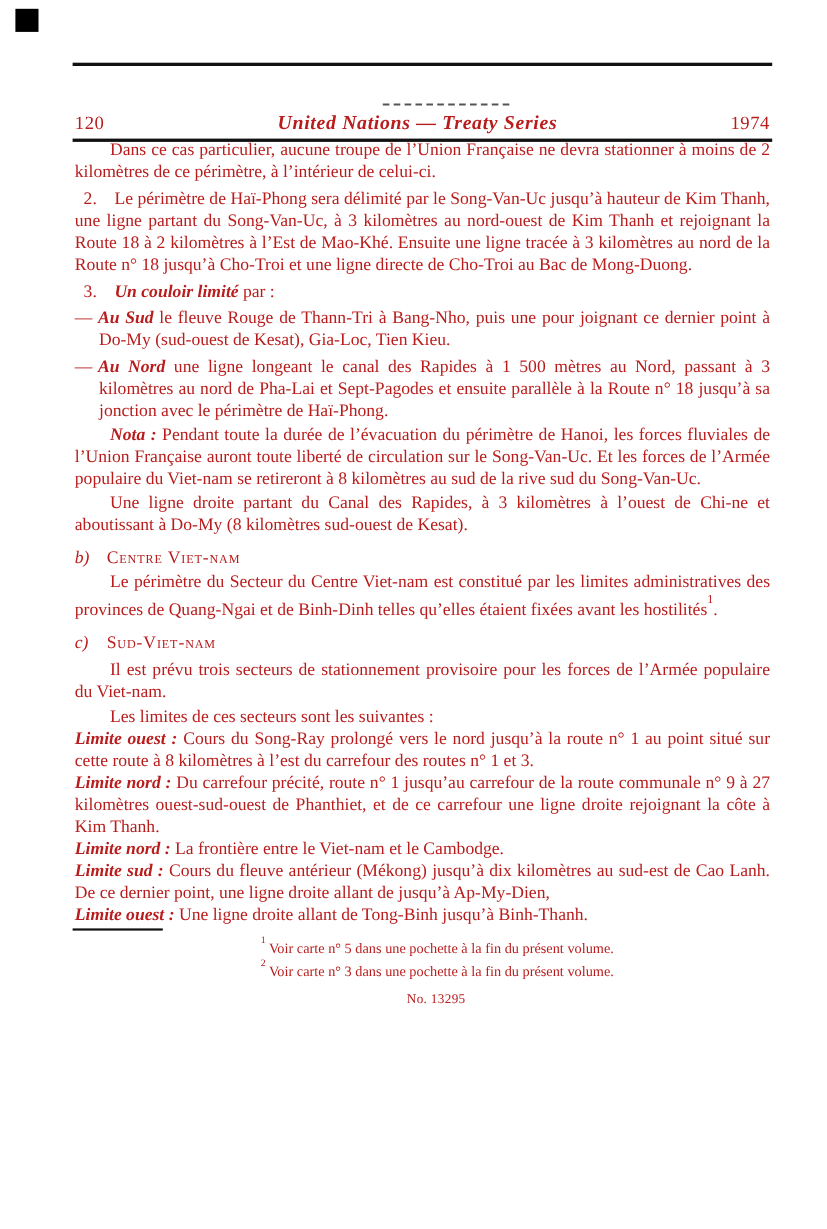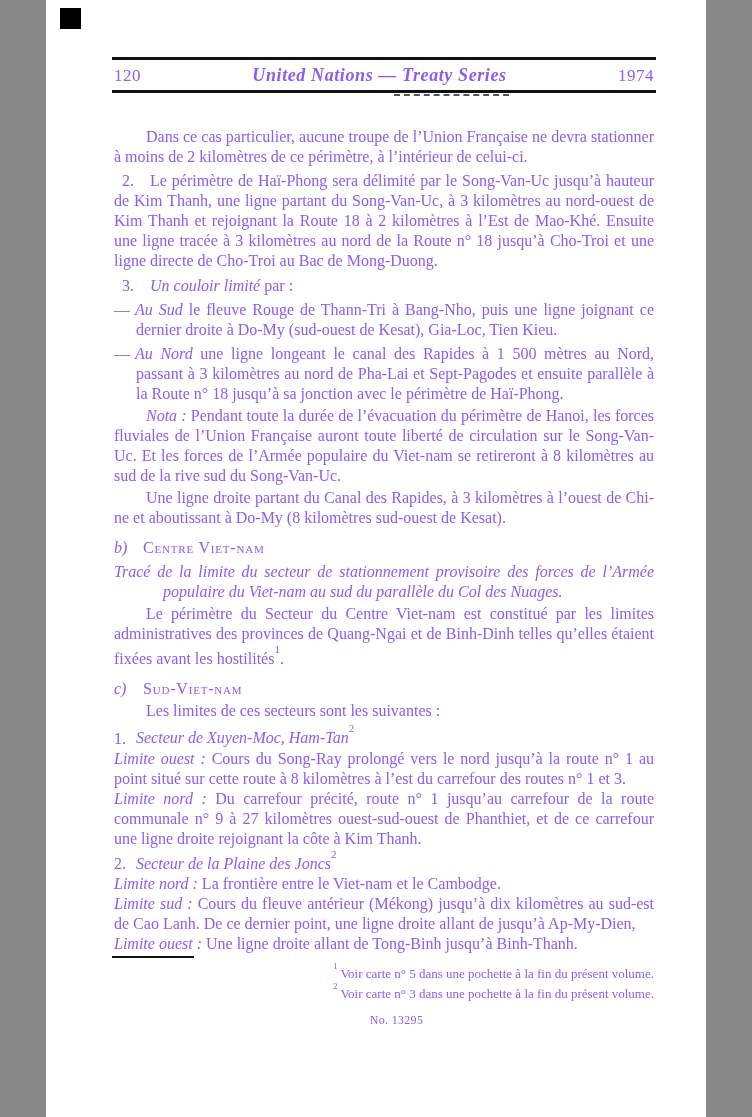--- a/index.html
+++ b/index.html
@@ -1,41 +1,41 @@
 <!DOCTYPE html>
 <html><head>
 <meta charset="utf-8">
 <style>
   html,body { margin:0; padding:0; }
   body { background:#888; }
   .page {
     position:relative;
-    width:660px; height:1117px;
+    width:752px; height:1117px;
     background:#ffffff;
-    color:#8b5cf6;
+    color:#b91c1c;
     font-family:"Liberation Serif","DejaVu Serif",serif;
     overflow:hidden;
     margin:0 auto;
   }
   .corner-square {
     position:absolute; left:14px; top:8px;
     width:21px; height:21px; background:#000;
   }
   .header {
     position:absolute; left:66px; right:50px; top:57px;
     border-top:3px solid #111;
     border-bottom:3px solid #111;
     padding:5px 2px 4px 2px;
     display:flex; align-items:baseline; justify-content:space-between;
   }
   .header .pgnum, .header .year { font-size:17px; letter-spacing:0.5px; }
   .header .jtitle {
     font-size:18px; font-style:italic; font-weight:bold;
     letter-spacing:0.6px;
-    flex:1; text-align:center;
+    flex:1; text-align:center;margin-top:36px;
   }
   .header-underdash {
     position:absolute; left:348px; top:94px; width:115px;
     border-top:2px dashed #2a2a2a; opacity:.8;
   }
   .content {
     position:absolute; top:98px; left:68px; right:52px;
     padding-top:29px;
     font-size:16px; line-height:20px;
     text-align:justify;
@@ -45,38 +45,38 @@
   .mt2{margin-top:2px!important;}
   .mt4{margin-top:4px!important;} .mt5{margin-top:5px!important;}
   .mt6{margin-top:6px!important;}
   .mt10{margin-top:10px!important;}
   .numpar { text-indent:8px; }
   .pnum { margin-right:16px; }
   .hang {
     margin-left:-22px; padding-left:22px; text-indent:-22px;
   }
   .dash { margin-right:5px; }
-  .ital { font-style:italic; }
+  .ital { font-style:italic;font-weight:bold; }
   .sechead { margin-left:-22px; text-align:left; }
   .seclabel { display:inline-block; width:29px; font-style:italic; }
   .sc { font-variant:small-caps; letter-spacing:0.8px; }
   .trace {
     margin-left:-22px; padding-left:49px; text-indent:-49px;
     font-style:italic;
   }
   .fullital { margin-left:-22px; font-style:italic; text-align:left; }
   .sect-title { margin-left:-22px; text-align:left; }
   .snum { display:inline-block; width:22px; }
   .sect-body { margin-left:22px; }
   .sup { font-size:11px; position:relative; top:-5px; }
   .fn-rule {
     margin-left:-2px; margin-top:2px;
     width:82px; border-top:2px solid #111; height:0;
   }
-  .footnotes { margin-left:27px; margin-top:4px; font-size:13px; line-height:17px; text-align:right;font-family:Liberation Serif, serif; }
+  .footnotes { margin-left:27px; margin-top:4px; font-size:13px; line-height:17px; text-align:center;font-family:Liberation Serif, serif; }
   .footnote .sup { font-size:9px; top:-4px; margin-right:3px; }
   .docnum { margin-left:25px; margin-top:7px; font-size:12px; letter-spacing:0.3px; text-align:center; }
 </style>
 </head>
 <body>
 
 <div class="page">
 
   <div class="corner-square"></div>
 
@@ -88,48 +88,46 @@
   <div class="header-underdash"></div>
 
   <div class="content">
 
     <p class="indent">Dans ce cas particulier, aucune troupe de l’Union Française ne devra stationner à moins de 2 kilomètres de ce périmètre, à l’intérieur de celui-ci.</p>
 
     <p class="numpar mt4"><span class="pnum">2.</span><span>Le périmètre de Haï-Phong sera délimité par le Song-Van-Uc jusqu’à hauteur de Kim Thanh, une ligne partant du Song-Van-Uc, à 3 kilomètres au nord-ouest de Kim Thanh et rejoignant la Route 18 à 2 kilomètres à l’Est de Mao-Khé. Ensuite une ligne tracée à 3 kilomètres au nord de la Route n° 18 jusqu’à Cho-Troi et une ligne directe de Cho-Troi au Bac de Mong-Duong.</span></p>
 
     <p class="numpar mt5"><span class="pnum">3.</span><span class="ital">Un couloir limité</span><span> par :</span></p>
 
-    <p class="hang mt4"><span class="dash">—</span><span class="ital">Au Sud</span><span> le fleuve Rouge de Thann-Tri à Bang-Nho, puis une ligne joignant ce dernier droite à Do-My (sud-ouest de Kesat), Gia-Loc, Tien Kieu.</span></p>
+    <p class="hang mt4"><span class="dash">—</span><span class="ital">Au Sud</span><span> le fleuve Rouge de Thann-Tri à Bang-Nho, puis une pour joignant ce dernier point à Do-My (sud-ouest de Kesat), Gia-Loc, Tien Kieu.</span></p>
 
     <p class="hang mt4"><span class="dash">—</span><span class="ital">Au Nord</span><span> une ligne longeant le canal des Rapides à 1 500 mètres au Nord, passant à 3 kilomètres au nord de Pha-Lai et Sept-Pagodes et ensuite parallèle à la Route n° 18 jusqu’à sa jonction avec le périmètre de Haï-Phong.</span></p>
 
     <p class="indent mt2"><span class="ital">Nota :</span><span> Pendant toute la durée de l’évacuation du périmètre de Hanoi, les forces fluviales de l’Union Française auront toute liberté de circulation sur le Song-Van-Uc. Et les forces de l’Armée populaire du Viet-nam se retireront à 8 kilomètres au sud de la rive sud du Song-Van-Uc.</span></p>
 
 
     <p class="indent mt2">Une ligne droite partant du Canal des Rapides, à 3 kilomètres à l’ouest de Chi-ne et aboutissant à Do-My (8 kilomètres sud-ouest de Kesat).</p>
 
     <p class="sechead mt10"><span class="seclabel">b)</span><span class="sc">Centre Viet-nam</span></p>
 
-    <div class="block trace mt4">Tracé de la limite du secteur de stationnement provisoire des forces de l’Armée populaire du Viet-nam au sud du parallèle du Col des Nuages.</div>
 
     <p class="indent mt2"><span>Le périmètre du Secteur du Centre Viet-nam est constitué par les limites administratives des provinces de Quang-Ngai et de Binh-Dinh telles qu’elles étaient fixées avant les hostilités</span><sup class="sup">1</sup><span>.</span></p>
 
     <p class="sechead mt10"><span class="seclabel">c)</span><span class="sc">Sud-Viet-nam</span></p>
 
+    <p class="indent mt5">Il est prévu trois secteurs de stationnement provisoire pour les forces de l’Armée populaire du Viet-nam.</p>
 
     <p class="indent mt2">Les limites de ces secteurs sont les suivantes :</p>
 
-    <div class="block sect-title mt2"><span class="snum">1.</span><span class="ital">Secteur de Xuyen-Moc, Ham-Tan</span><sup class="sup">2</sup></div>
 
     <div class="block sect-body">
       <p><span class="ital">Limite ouest :</span><span> Cours du Song-Ray prolongé vers le nord jusqu’à la route n° 1 au point situé sur cette route à 8 kilomètres à l’est du carrefour des routes n° 1 et 3.</span></p>
       <p><span class="ital">Limite nord :</span><span> Du carrefour précité, route n° 1 jusqu’au carrefour de la route communale n° 9 à 27 kilomètres ouest-sud-ouest de Phanthiet, et de ce carrefour une ligne droite rejoignant la côte à Kim Thanh.</span></p>
     </div>
 
-    <div class="block sect-title"><span class="snum">2.</span><span class="ital">Secteur de la Plaine des Joncs</span><sup class="sup">2</sup></div>
 
     <div class="block sect-body">
       <p><span class="ital">Limite nord :</span><span> La frontière entre le Viet-nam et le Cambodge.</span></p>
       <p><span class="ital">Limite sud :</span><span> Cours du fleuve antérieur (Mékong) jusqu’à dix kilomètres au sud-est de Cao Lanh. De ce dernier point, une ligne droite allant de jusqu’à Ap-My-Dien,</span></p>
       <p><span class="ital">Limite ouest :</span><span> Une ligne droite allant de Tong-Binh jusqu’à Binh-Thanh.</span></p>
     </div>
 
     <div class="fn-rule"></div>
 
     <div class="footnotes">

